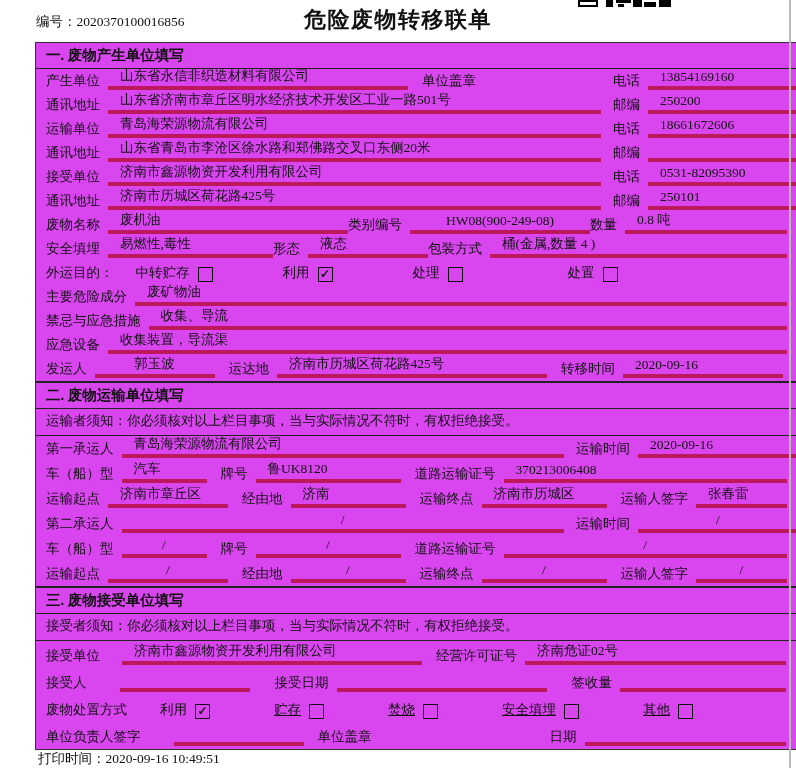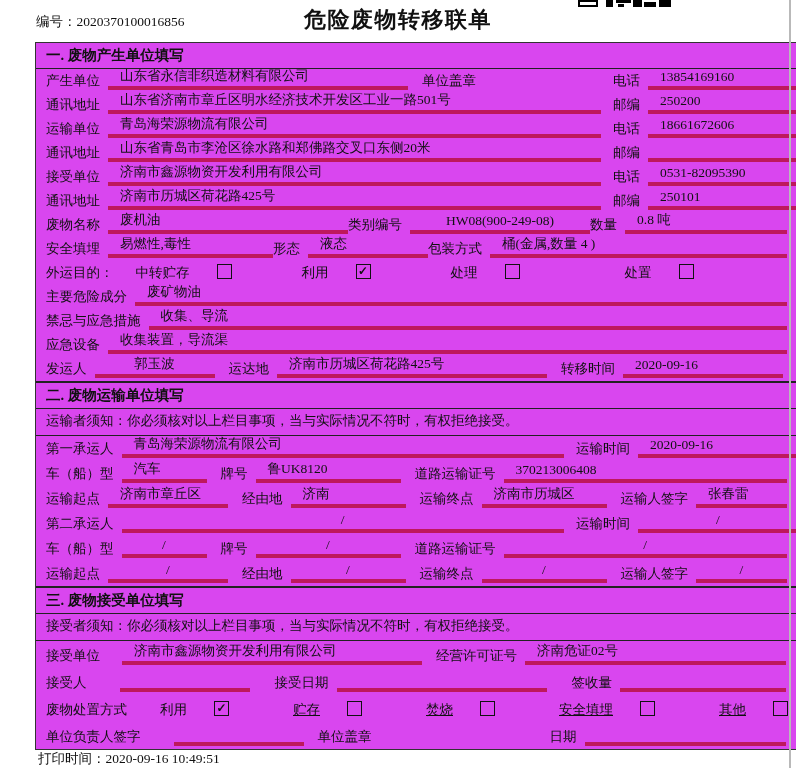--- a/index.html
+++ b/index.html
@@ -42,21 +42,21 @@
   .ctr{text-align:center;padding-left:4px;}
   .mla{margin-left:auto;}
   .ml14{margin-left:14px;} .ml25{margin-left:25px;} .ml45{margin-left:64px;text-decoration:underline;}
   .ml70{margin-left:70px;} .ml80{margin-left:80px;} .ml105{margin-left:105px;}
   .ml170{margin-left:170px;}
   .w85{width:85px;} .w115{width:115px;} .w120{width:120px;}
   .w125{width:125px;} .w130{width:130px;} .w145{width:145px;margin-top:48px;} .w150{width:150px;}
   .w160{width:160px;} .w165{width:165px;} .w180{width:180px;}
   .w210{width:210px;} .w240{width:240px;} .w270{width:270px;} .w300{width:300px;}
   
-  .cb-item{display:flex;align-items:flex-start;white-space:nowrap;gap:19px;}
+  .cb-item{display:flex;align-items:flex-end;white-space:nowrap;}
   .cb{display:inline-block;width:13px;height:13px;border:1.5px solid #111;
       box-sizing:content-box;margin-left:8px;font-size:12px;line-height:13px;
       text-align:center;font-weight:bold;}
   .print{position:absolute;left:38px;top:750px;font-size:13.5px;white-space:nowrap;}
 </style>
 </head>
 <body>
 
 <div class="page">
 

